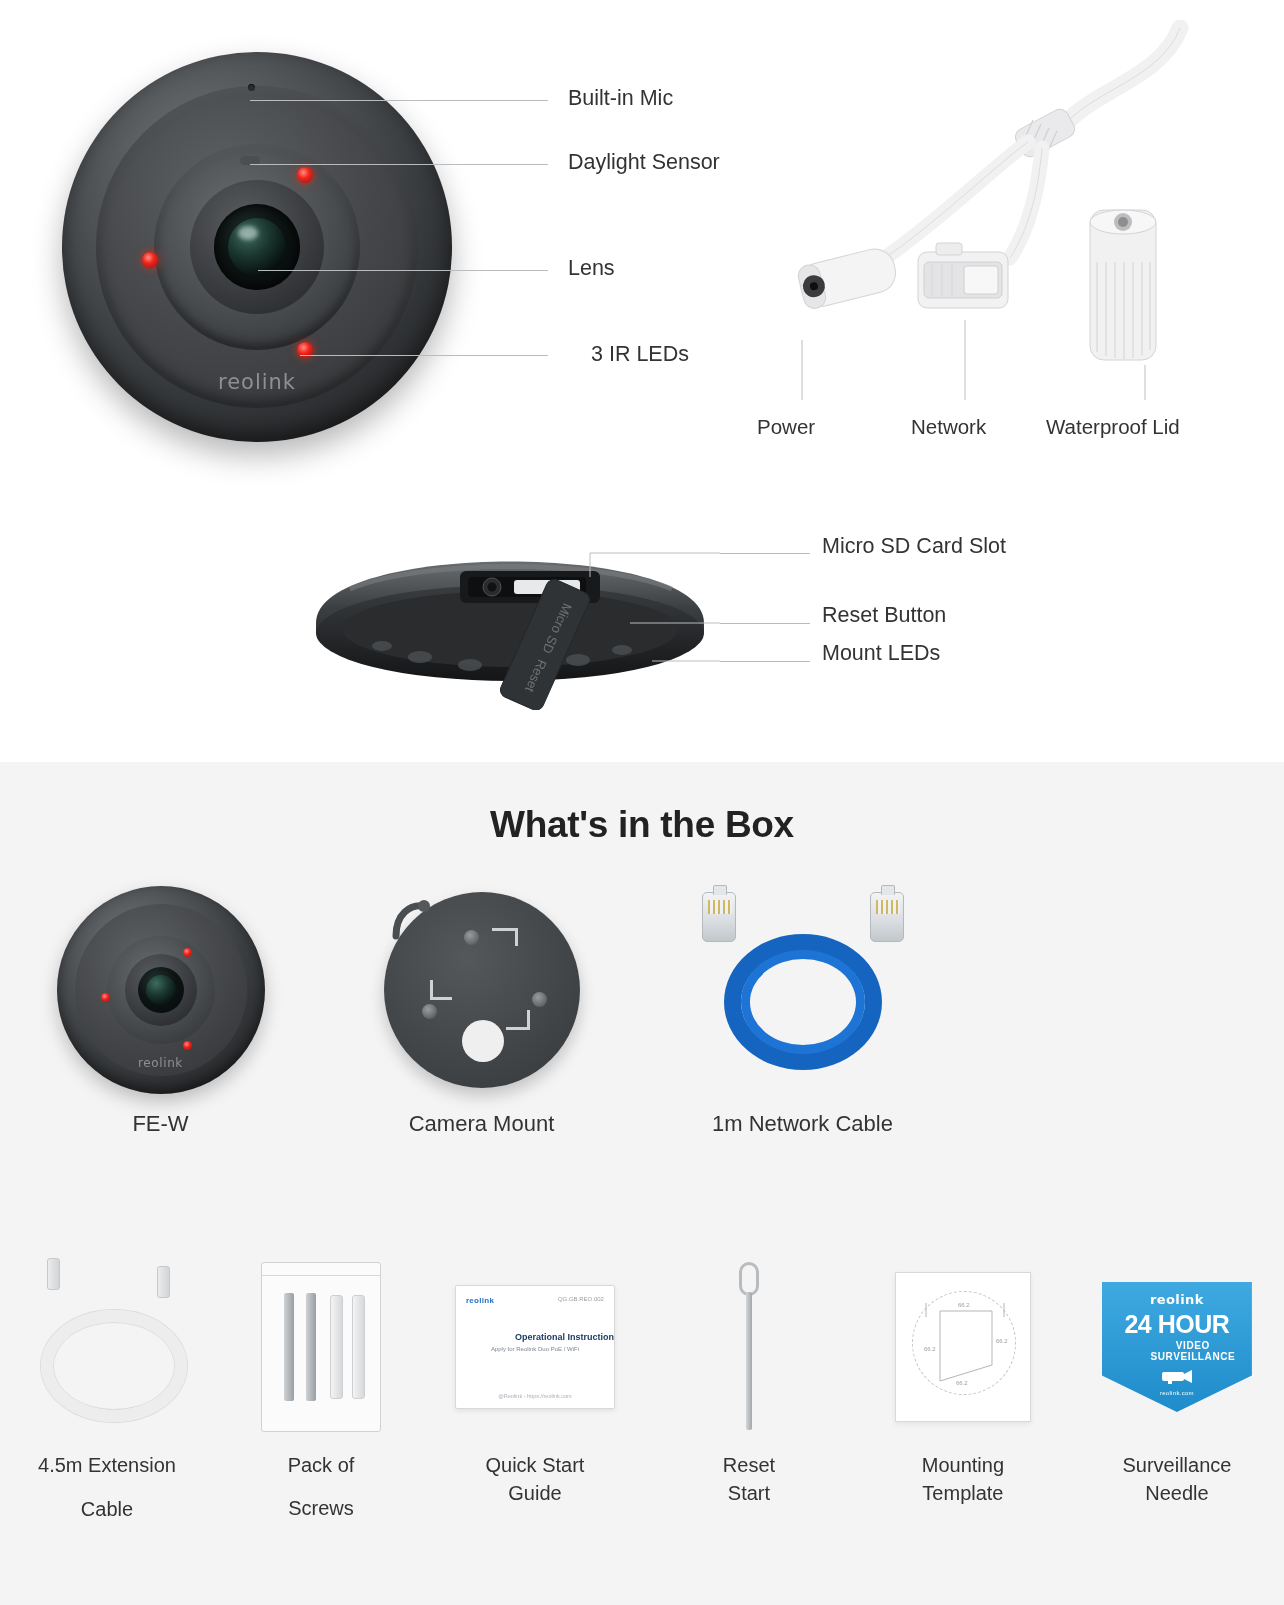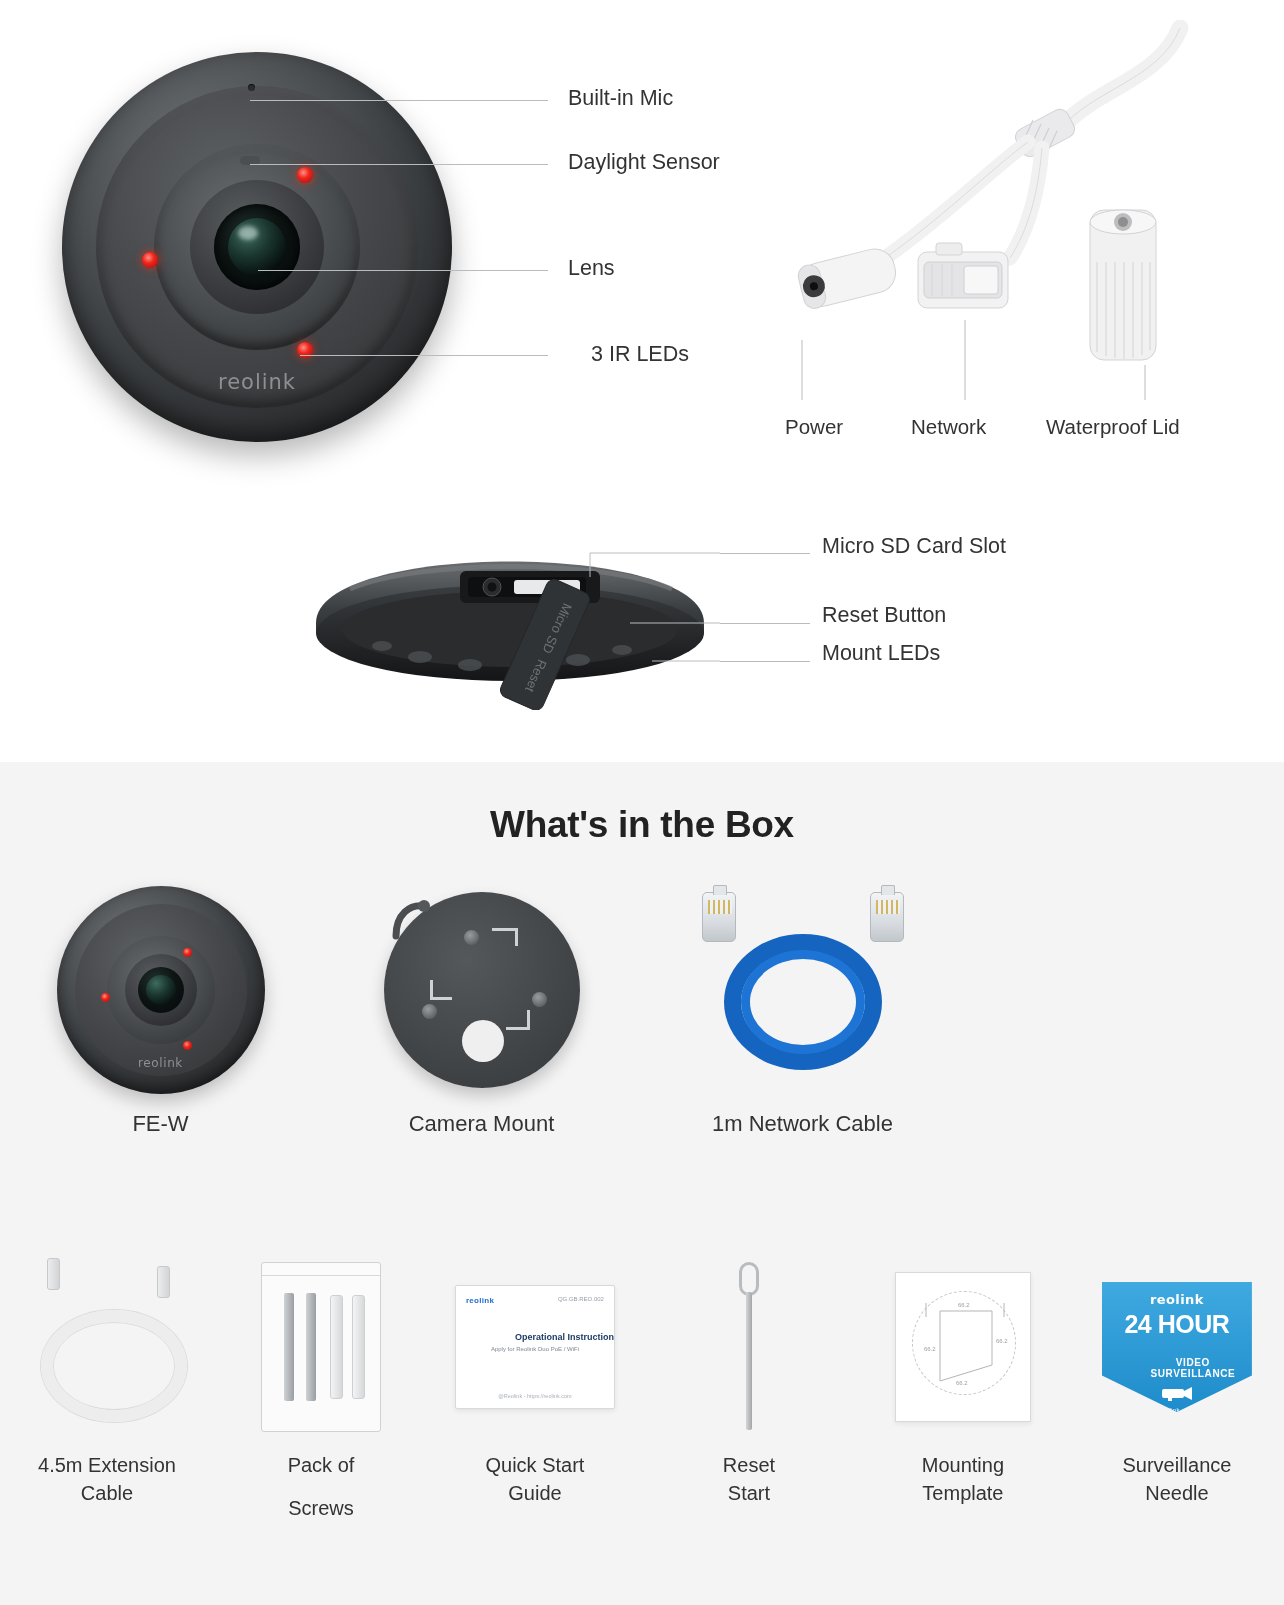--- a/index.html
+++ b/index.html
@@ -370,21 +370,21 @@
   
   .sticker {
     position: relative; width: 150px; height: 130px;
     background: linear-gradient(180deg,#3fa9e0 0%, #1e8ccb 100%);
     clip-path: polygon(50% 0%, 100% 0%, 100% 72%, 50% 100%, 0% 72%, 0% 0%);
     color: #ffffff;
     text-align: center;
   }
   .sticker .s-brand { font-size: 13px; font-weight: bold; margin-top: 10px; letter-spacing: .4px; font-family:"DejaVu Sans", sans-serif; }
   .sticker .s-24 { font-size: 25px; font-weight: bold; margin-top: 3px; letter-spacing: -0.5px; }
-  .sticker .s-vs { font-size: 10px; font-weight: bold; letter-spacing: .6px; margin-top: 18px; padding-left: 32px; }
+  .sticker .s-vs { font-size: 10px; font-weight: bold; letter-spacing: .6px; margin-top: 1px; padding-left: 32px; }
   .sticker .s-cam { margin-top: 6px; }
   .sticker .s-url { font-size: 6px; margin-top: 2px; letter-spacing:.3px; }
 </style>
 </head>
 <body>
 
 <div class="top-section">
 
   <div class="cam-front">
     <div class="ring1"></div>
@@ -467,21 +467,21 @@
           <line x1="60" y1="52" x2="60" y2="140"></line>
         </g>
       </g>
 
       <line x1="42" y1="320" x2="42" y2="380" stroke="#b9bcbf" stroke-width="1"></line>
       <line x1="205" y1="300" x2="205" y2="380" stroke="#b9bcbf" stroke-width="1"></line>
       <line x1="385" y1="345" x2="385" y2="380" stroke="#b9bcbf" stroke-width="1"></line>
     </svg>
   </div>
 
-  <div class="lbl-row" style="left:785px; top:415px;">Power</div>
+  <div class="lbl-row" style="left:757px; top:415px;">Power</div>
   <div class="lbl-row" style="left:911px; top:415px;">Network</div>
   <div class="lbl-row" style="left:1046px; top:415px;">Waterproof Lid</div>
 
   <div class="cam-side">
     <svg width="420" height="205" viewBox="0 0 420 205">
       <defs>
         <linearGradient id="domeG" x1="0" y1="0" x2="0" y2="1">
           <stop offset="0%" stop-color="#6a6d70"></stop>
           <stop offset="45%" stop-color="#3c3f42"></stop>
           <stop offset="100%" stop-color="#1f2123"></stop>
@@ -603,21 +603,21 @@
 
     <div class="cell">
       <div class="art-sm">
         <div style="position:relative; width:200px; height:190px;">
           <div class="ext-end e1"></div>
           <div class="ext-end e2"></div>
           <div class="ext-coil"></div>
         </div>
       </div>
       <div class="cap-sm">4.5m Extension</div>
-      <div class="cap-sm" style="margin-top:0;">Cable</div>
+      <div class="cap-sm" style="margin-top:16px;">Cable</div>
     </div>
 
     <div class="cell">
       <div class="art-sm">
         <div class="bag">
           <div class="zip"></div>
           <div class="scr a"></div>
             <div class="scr b"></div>
           <div class="anch a"></div>
             <div class="anch b"></div>

